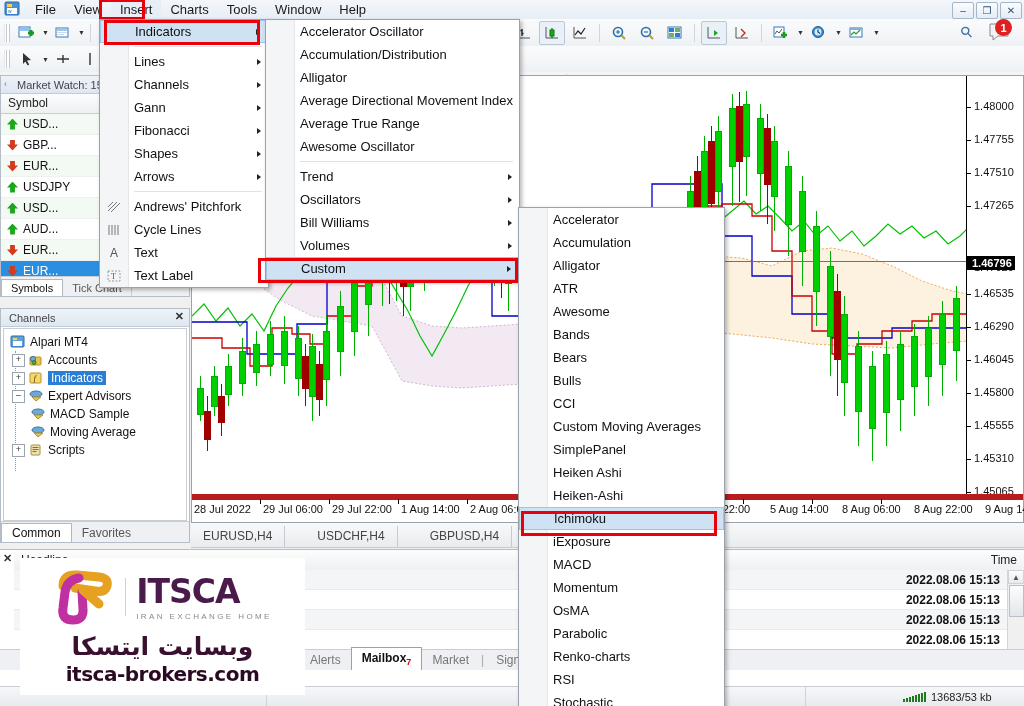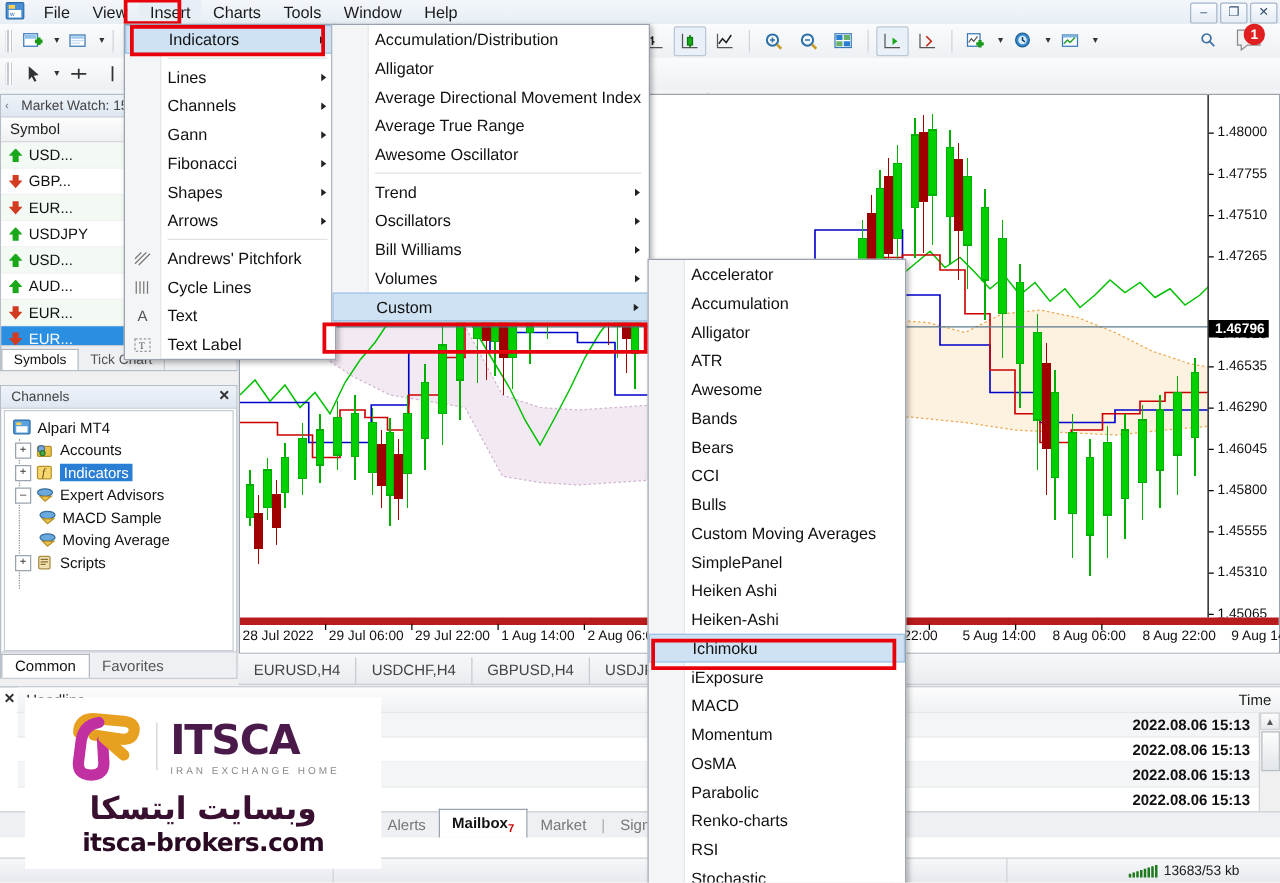--- a/index.html
+++ b/index.html
@@ -109,21 +109,21 @@
   .pcur{position:absolute;left:0;background:#000;color:#fff;font-size:11px;padding:1px 3px 1px 5px;
     font-weight:bold;white-space:nowrap;}
   .timeaxis{position:absolute;left:0;right:0;bottom:0;height:22px;background:#fff;
     border-top:6px solid #b91c1c;}
   .ttick{position:absolute;top:3px;font-size:11px;color:#111;white-space:nowrap;}
   .tgrid{position:absolute;top:-1px;width:1px;height:5px;background:#000;}
 
   
   .charttabs{position:absolute;left:191px;top:523px;width:833px;height:24px;
     background:linear-gradient(180deg,#f7f8fa,#e9ecef);border-bottom:1px solid #c5cbd1;
-    display:flex;align-items:flex-end;}
+    display:flex;align-items:flex-end;gap:20px;}
   .ctab{font-size:12px;color:#444;padding:3px 12px 4px 12px;border-right:1px solid #c5cbd1;}
 
   
   .terminal{position:absolute;left:0;top:549px;width:1024px;height:139px;background:#fff;
     border-top:1px solid #b5bdc6;}
   .term-close{position:absolute;left:3px;top:2px;font-size:11px;font-weight:bold;color:#333;}
   .term-head{position:absolute;left:14px;top:0;right:0;height:20px;display:flex;
     background:linear-gradient(180deg,#fdfdfd,#eef0f2);border-bottom:1px solid #c9ced4;font-size:12px;}
   .term-head .c1{flex:1;padding:3px 7px;border-right:1px solid #d5dade;color:#222;}
   .term-head .c2{width:290px;padding:3px 7px;text-align:right;color:#222;}
@@ -870,20 +870,21 @@
             <rect x="1" y="1" width="12" height="10" fill="none" stroke="#999" stroke-dasharray="2 1.5"></rect>
             <text x="4" y="9" font-size="8" fill="#555" font-family="serif">T</text>
           </svg>
       </span>
       <span>Text Label</span>
     </div>
   </div>
 
   <div class="menu" id="menu-ind">
     <div class="gutter"></div>
+    <div class="mi">Accelerator Oscillator</div>
     <div class="mi">Accumulation/Distribution</div>
     <div class="mi">Alligator</div>
     <div class="mi">Average Directional Movement Index</div>
     <div class="mi">Average True Range</div>
     <div class="mi">Awesome Oscillator</div>
     <div class="msep"></div>
     <div class="mi">
         <span>Trend</span>
         <span class="sub"></span>
       </div>
@@ -907,22 +908,22 @@
 
   <div class="menu" id="menu-custom">
     <div class="gutter"></div>
     <div class="mi">Accelerator</div>
     <div class="mi">Accumulation</div>
     <div class="mi">Alligator</div>
     <div class="mi">ATR</div>
     <div class="mi">Awesome</div>
     <div class="mi">Bands</div>
     <div class="mi">Bears</div>
+    <div class="mi">Bulls</div>
     <div class="mi">CCI</div>
-    <div class="mi">Bulls</div>
     <div class="mi">Custom Moving Averages</div>
     <div class="mi">SimplePanel</div>
     <div class="mi">Heiken Ashi</div>
     <div class="mi">Heiken-Ashi</div>
     <div class="mi hi">Ichimoku</div>
     <div class="mi">iExposure</div>
     <div class="mi">MACD</div>
     <div class="mi">Momentum</div>
     <div class="mi">OsMA</div>
     <div class="mi">Parabolic</div>

